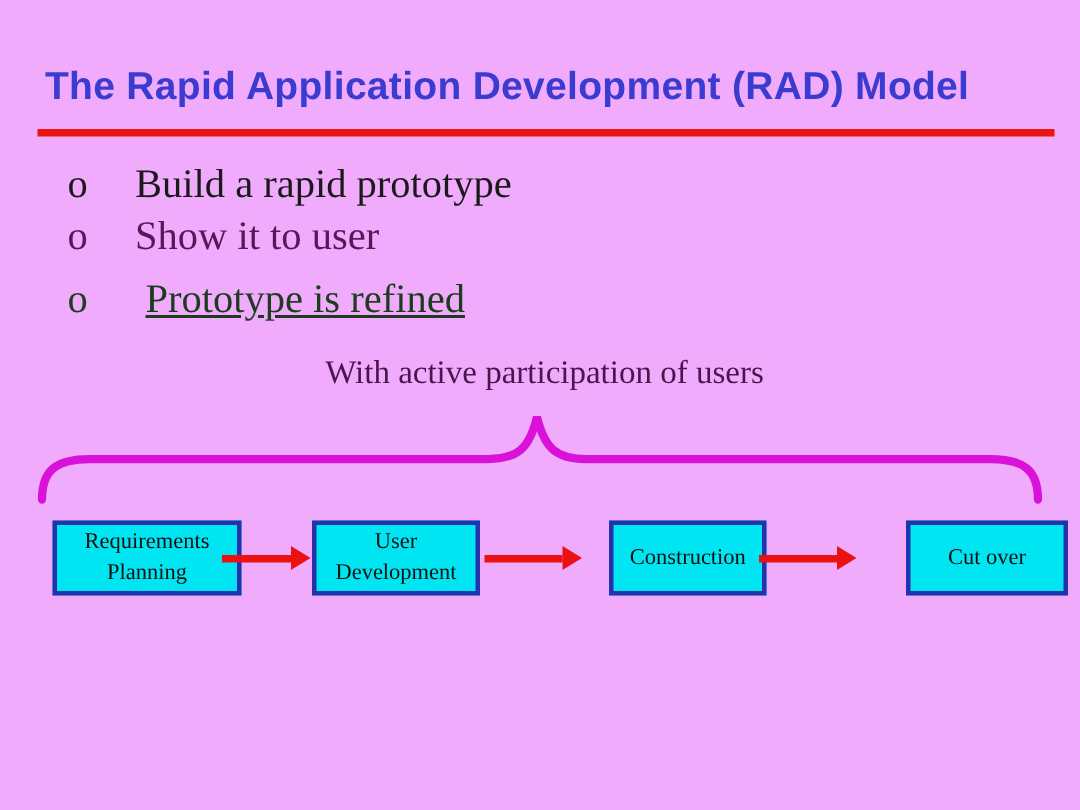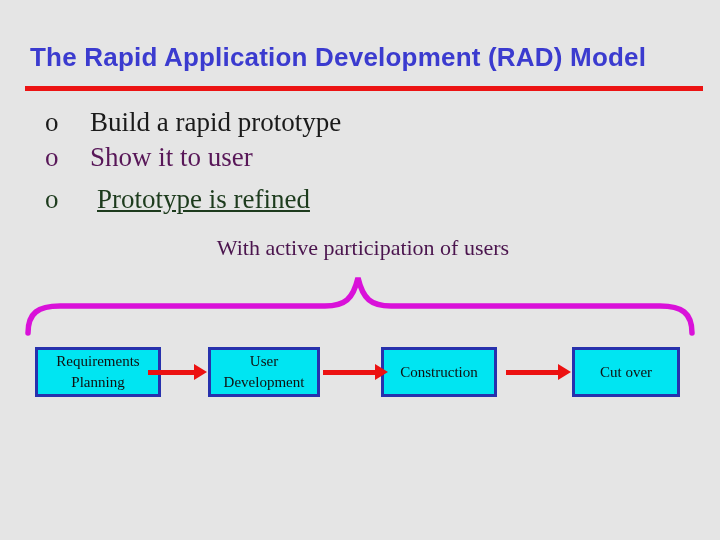--- a/index.html
+++ b/index.html
@@ -1,21 +1,21 @@
 <!DOCTYPE html>
 <html><head>
 <meta charset="utf-8">
 <style>
   html, body { margin: 0; padding: 0; }
   body { background: #ffffff; font-family: "Liberation Serif", serif; }
   .slide {
     position: relative;
     width: 720px;
     height: 540px;
-    background: #e5e5e5;
+    background: #f0abfc;
     overflow: hidden;
   }
 
   
   .title {
     position: absolute;
     left: 30px;
     top: 42px;
     margin: 0;
     font-family: "Liberation Sans", sans-serif;
@@ -80,22 +80,22 @@
     flex-direction: column;
     justify-content: center;
     align-items: center;
     font-size: 15px;
     line-height: 1.4;
     color: #101010;
     text-align: center;
   }
   .phase-1 { left: 35px;  width: 126px; }
   .phase-2 { left: 208px; width: 112px; }
-  .phase-3 { left: 381px; width: 116px; }
-  .phase-4 { left: 572px; width: 108px; }
+  .phase-3 { left: 406px; width: 105px; }
+  .phase-4 { left: 604px; width: 108px; }
 
   
   .flow-arrow {
     position: absolute;
     top: 364px;
     height: 16px;
     display: flex;
     align-items: center;
   }
   .flow-arrow .shaft { flex: 1; height: 5px; background: #ec1111; }

